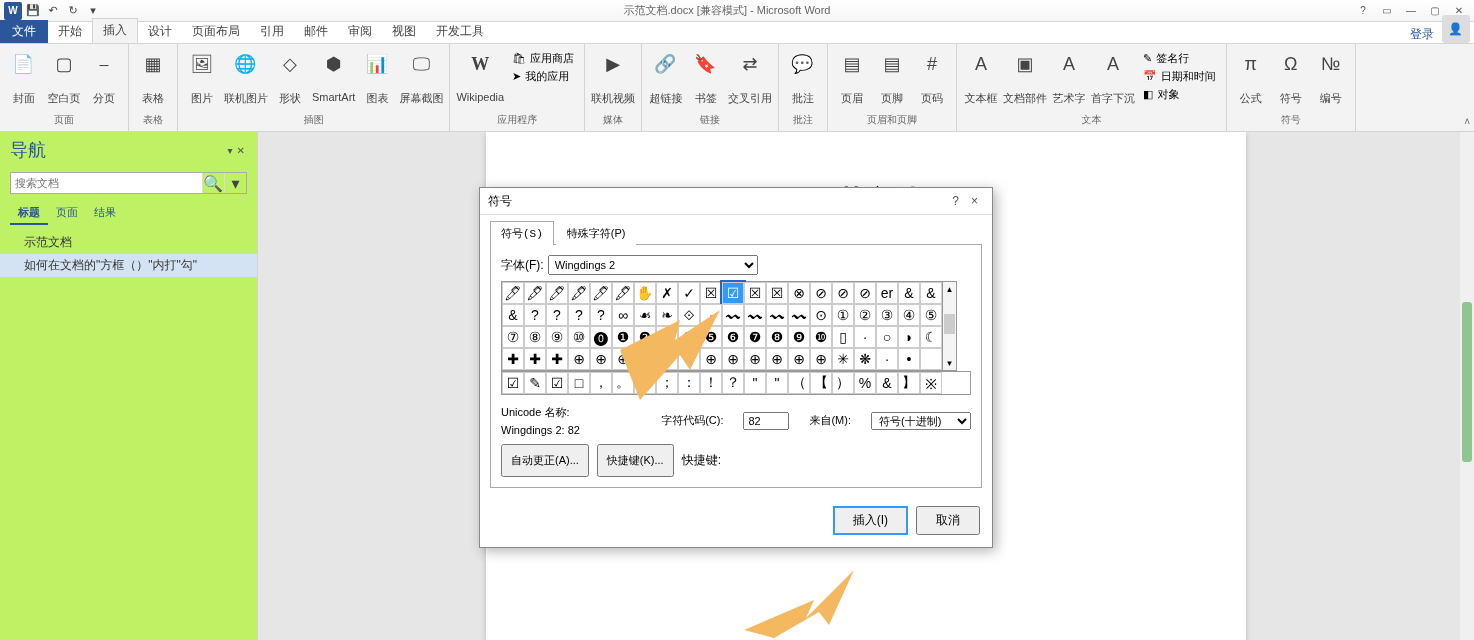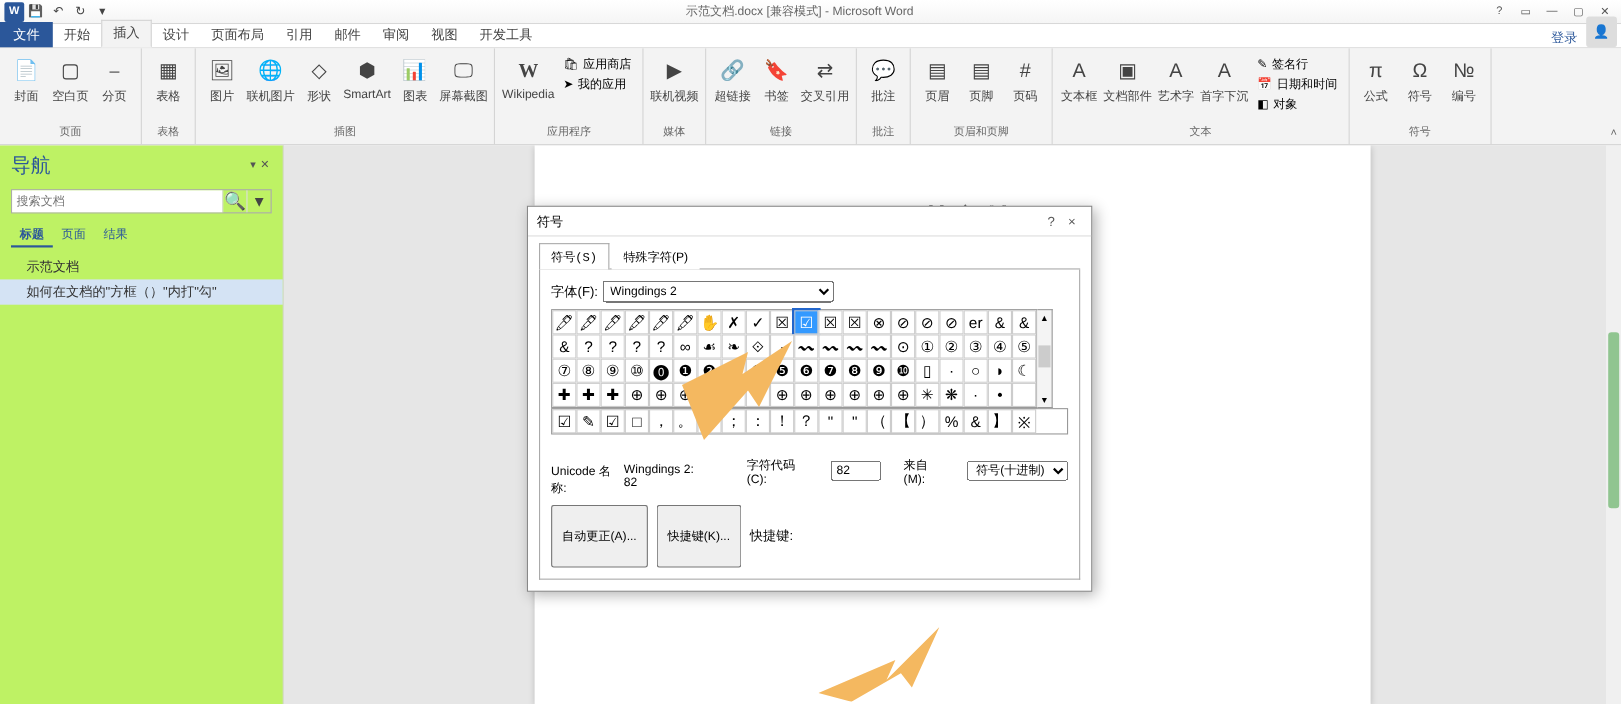--- a/index.html
+++ b/index.html
@@ -23,21 +23,21 @@
 .ribbon-tabs .spacer{flex:1;}
 .ribbon-tabs .avatar{width:28px;height:28px;background:#ddd;border-radius:3px;margin:-4px 4px 0 0;display:flex;align-items:center;justify-content:center;color:#666;}
 
 
 .ribbon{height:88px;background:#f3f3f3;border-bottom:1px solid #d4d4d4;display:flex;font-size:11px;position:relative;}
 .group{border-right:1px solid #d4d4d4;padding:2px 6px;display:flex;flex-direction:column;align-items:center;justify-content:space-between;}
 .group .items{display:flex;gap:4px;flex:1;align-items:flex-start;padding-top:4px;}
 .group .glabel{font-size:10px;color:#666;padding-bottom:2px;}
 .big-btn{display:flex;flex-direction:column;align-items:center;gap:2px;min-width:36px;cursor:pointer;color:#444;}
 .big-btn .icn{width:28px;height:28px;display:flex;align-items:center;justify-content:center;font-size:18px;}
-.big-btn .lbl{font-size:11px;text-align:center;white-space:nowrap;}
+.big-btn .lbl{font-size:11px;text-align:center;white-space:nowrap;margin-top:11px;}
 .small-btns{display:flex;flex-direction:column;gap:1px;font-size:11px;}
 .small-btn{display:flex;align-items:center;gap:4px;padding:1px 4px;cursor:pointer;}
 .collapse{position:absolute;right:4px;bottom:4px;font-size:10px;color:#666;}
 
 
 .main{display:flex;height:508px;}
 .navpane{width:258px;border-right:1px solid #d4d4d4;background:#bef264;display:flex;flex-direction:column;}
 .navpane .hdr{display:flex;align-items:center;padding:6px 10px;}
 .navpane .hdr h3{font-size:18px;font-weight:normal;color:#2b579a;flex:1;}
 .navpane .hdr .ctrl{font-size:10px;color:#555;padding:2px;}
@@ -78,24 +78,24 @@
 .char-grid .cell{border:1px solid #ccc;font-family:"Wingdings 2","Segoe UI Symbol",sans-serif;display:flex;align-items:center;justify-content:center;font-size:14px;cursor:pointer;background:#fff;}
 .char-grid .cell.selected{background:#3399ff;color:#fff;outline:2px solid #2266cc;}
 .grid-scroll{width:14px;border:1px solid #999;border-left:none;display:flex;flex-direction:column;background:#f4f4f4;}
 .grid-scroll .arr{height:14px;font-size:8px;display:flex;align-items:center;justify-content:center;}
 .grid-scroll .trk{flex:1;position:relative;}
 .grid-scroll .thb{position:absolute;left:1px;right:1px;top:30%;height:20px;background:#ccc;}
 .recent-label{margin:8px 0 4px;font-size:11px;}
 .recent-grid{border:1px solid #999;display:grid;grid-template-columns:repeat(20,22px);grid-auto-rows:22px;}
 .recent-grid .cell{border:1px solid #ccc;display:flex;align-items:center;justify-content:center;font-size:14px;cursor:pointer;}
 .meta-row{display:flex;gap:20px;margin-top:10px;font-size:11px;align-items:center;}
-.meta-row .col{display:flex;flex-direction:row;gap:4px;margin-top:16px;}
+.meta-row .col{display:flex;flex-direction:column;gap:4px;}
 .meta-row input,.meta-row select{font-size:11px;padding:1px 3px;}
 .action-row{display:flex;gap:8px;margin-top:8px;align-items:center;}
-.action-row button{font-size:11px;padding:19px 8px;}
+.action-row button{font-size:11px;padding:7px 8px;}
 .dlg-footer{display:flex;justify-content:flex-end;gap:8px;padding:8px 12px 12px;}
 .dlg-footer button{padding:4px 18px;font-size:12px;}
 .dlg-footer button.primary{border:2px solid #3399ff;}
 
 
 .arrow{position:absolute;z-index:200;pointer-events:none;}
 .arrow.a1{left:620px;top:310px;width:100px;height:90px;}
 .arrow.a2{left:744px;top:570px;width:110px;height:68px;}
 .arrow svg polygon{fill:#f4b860;}
 
@@ -487,20 +487,24 @@
         <span>来自(M):</span>
         <select style="width:100px"><option>符号(十进制)</option></select>
       </div>
       <div class="action-row">
         <button>自动更正(A)...</button>
         <button>快捷键(K)...</button>
         <span>快捷键:</span>
       </div>
     </div>
   </div>
+  <div class="dlg-footer">
+    <button class="primary">插入(I)</button>
+    <button>取消</button>
+  </div>
 </div>
 
 <div class="arrow a1">
   <svg viewBox="0 0 100 90">
       <polygon points="0,40 60,10 55,30 100,0 70,60 60,45 20,90"></polygon>
     </svg>
 </div>
 <div class="arrow a2">
   <svg viewBox="0 0 110 68">
       <polygon points="0,60 70,30 62,48 110,0 85,55 75,42 30,68"></polygon>

